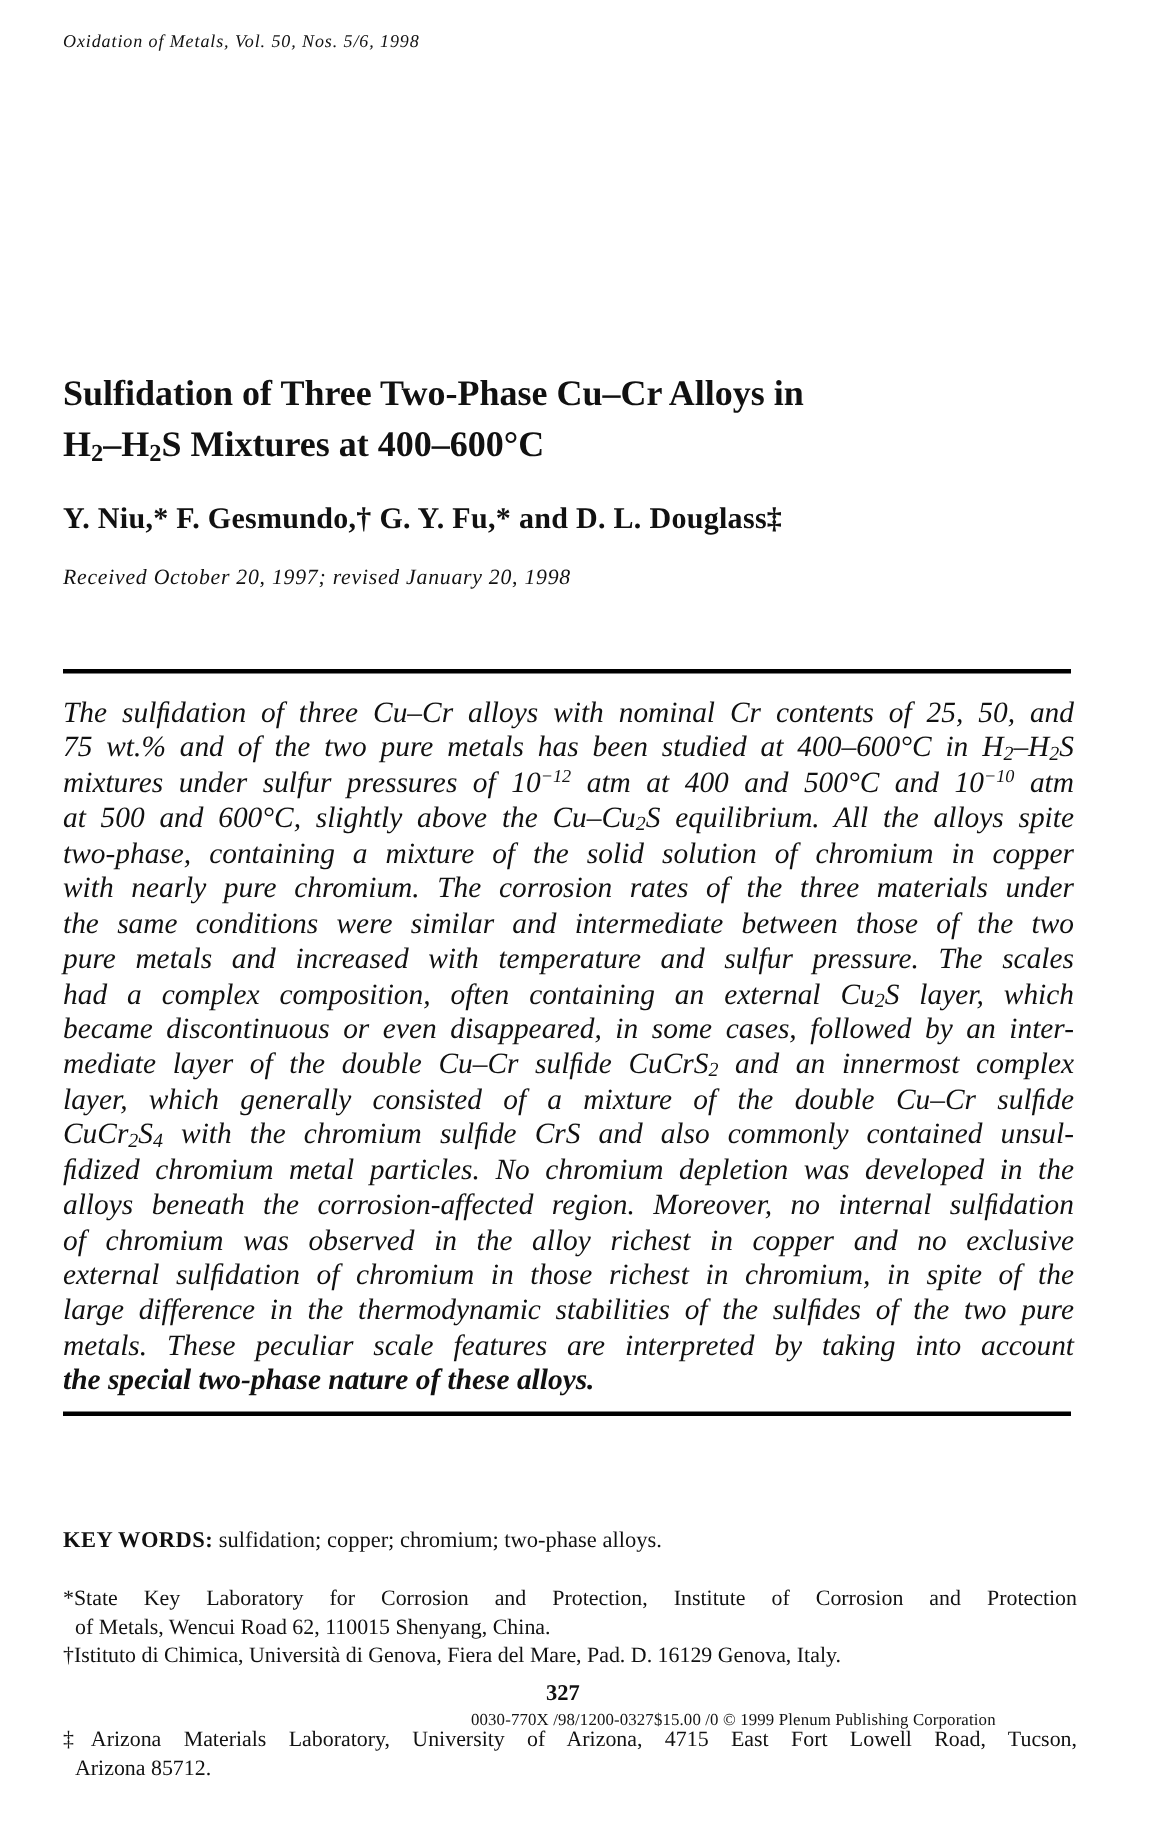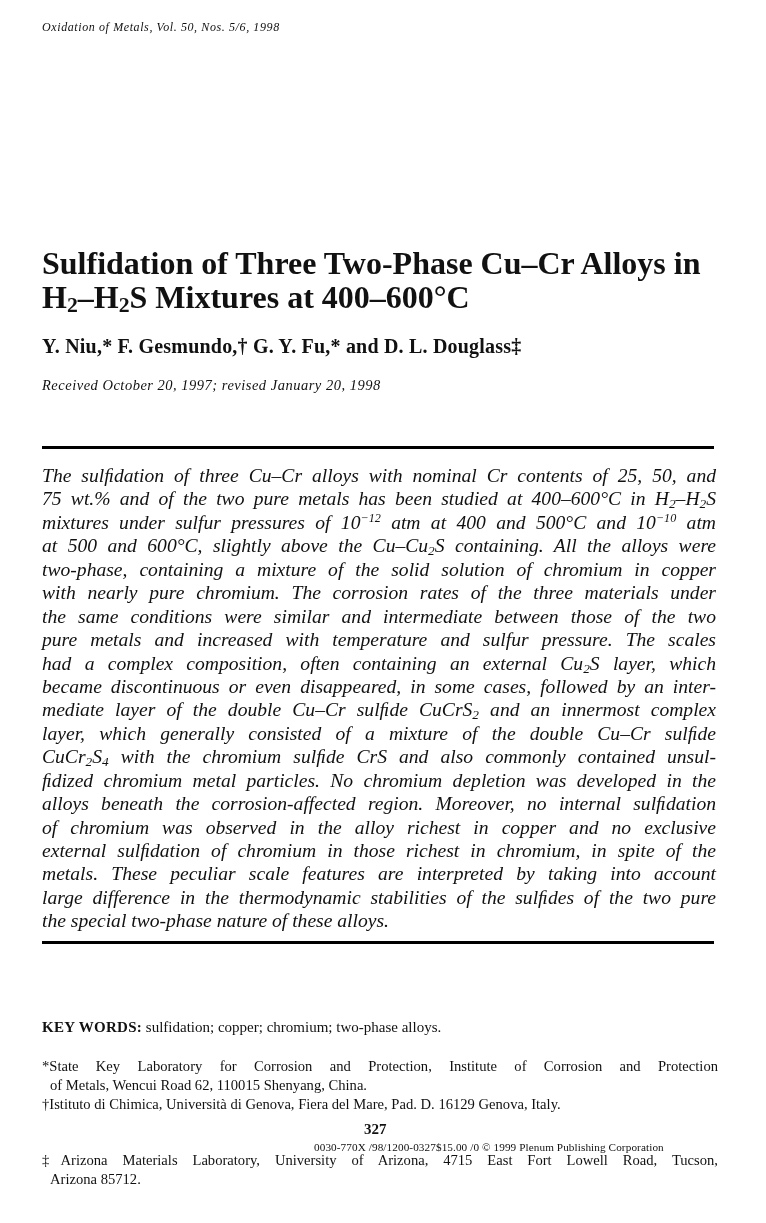--- a/index.html
+++ b/index.html
@@ -1,25 +1,25 @@
 <!DOCTYPE html>
 <html><head>
 <meta charset="utf-8">
 <style>
   html, body { margin:0; padding:0; background:#ffffff; }
   body { width:766px; height:1223px; position:relative; overflow:hidden; color:#111; font-family:"Liberation Serif", serif; }
   .abs { position:absolute; }
   .journal { left:42px; top:20px; font-style:italic; font-size:12px; letter-spacing:0.6px; white-space:nowrap; }
-  .title { left:42px; top:246px; font-weight:bold; font-size:32px; line-height:34px; white-space:nowrap; }
+  .title { left:42px; top:246px; font-weight:bold; font-size:24px; line-height:34px; white-space:nowrap; }
   .authors { left:42px; top:335px; font-weight:bold; font-size:20px; white-space:nowrap; letter-spacing:0.2px; }
   .received { left:42px; top:377px; font-style:italic; font-size:14.5px; letter-spacing:0.5px; white-space:nowrap; }
   .rule { left:42px; width:672px; height:2.5px; background:#000; }
   .abstract { left:42px; top:464px; width:674px; font-style:italic; font-size:19.6px; }
   .abstract .ln { display:block; height:23.45px; line-height:23.45px; white-space:nowrap; text-align:justify; text-align-last:justify; }
-  .abstract .ln.last { text-align-last:left; }
+  .abstract .ln.last { text-align-last:left;font-weight:bold; }
   sub { font-size:0.68em; vertical-align:-0.2em; line-height:0; }
   sup { font-size:0.62em; vertical-align:0.55em; line-height:0; }
   .keywords { left:42px; top:1019px; font-size:15px; white-space:nowrap; }
   .keywords b { font-weight:bold; letter-spacing:0.3px; }
   .footnotes { left:42px; top:1021px; width:676px; font-size:14.6px; }
   .footnotes .fn { display:block; height:19.2px; line-height:19.2px; white-space:nowrap; }
   .footnotes .fn.j { text-align:justify; text-align-last:justify;margin-top:36px; }
   .footnotes .fn.ind { padding-left:8px; }
   .pagenum { left:364px; top:1121px; font-weight:bold; font-size:15px; }
   .copyright { left:314px; top:1141px; font-size:11.2px; white-space:nowrap; letter-spacing:0.1px; }
@@ -37,36 +37,36 @@
 <div class="abs authors">Y. Niu,* F. Gesmundo,† G. Y. Fu,* and D. L. Douglass‡</div>
 
 <div class="abs received">Received October 20, 1997; revised January 20, 1998</div>
 
 <div class="abs rule" style="top:446px;"></div>
 
 <div class="abs abstract">
   <span class="ln">The sulﬁdation of three Cu–Cr alloys with nominal Cr contents of 25, 50, and</span>
   <span class="ln"><span>75 wt.% and of the two pure metals has been studied at 400–600°C in H</span><sub>2</sub><span>–H</span><sub>2</sub><span>S</span></span>
   <span class="ln"><span>mixtures under sulfur pressures of 10</span><sup>−12</sup><span> atm at 400 and 500°C and 10</span><sup>−10</sup><span> atm</span></span>
-  <span class="ln"><span>at 500 and 600°C, slightly above the Cu–Cu</span><sub>2</sub><span>S containing. All the alloys were</span></span>
+  <span class="ln"><span>at 500 and 600°C, slightly above the Cu–Cu</span><sub>2</sub><span>S equilibrium. All the alloys spite</span></span>
   <span class="ln">two-phase, containing a mixture of the solid solution of chromium in copper</span>
   <span class="ln">with nearly pure chromium. The corrosion rates of the three materials under</span>
   <span class="ln">the same conditions were similar and intermediate between those of the two</span>
   <span class="ln">pure metals and increased with temperature and sulfur pressure. The scales</span>
   <span class="ln"><span>had a complex composition, often containing an external Cu</span><sub>2</sub><span>S layer, which</span></span>
   <span class="ln">became discontinuous or even disappeared, in some cases, followed by an inter-</span>
   <span class="ln"><span>mediate layer of the double Cu–Cr sulﬁde CuCrS</span><sub>2</sub><span> and an innermost complex</span></span>
   <span class="ln">layer, which generally consisted of a mixture of the double Cu–Cr sulﬁde</span>
   <span class="ln"><span>CuCr</span><sub>2</sub><span>S</span><sub>4</sub><span> with the chromium sulﬁde CrS and also commonly contained unsul-</span></span>
   <span class="ln">ﬁdized chromium metal particles. No chromium depletion was developed in the</span>
   <span class="ln">alloys beneath the corrosion-affected region. Moreover, no internal sulﬁdation</span>
   <span class="ln">of chromium was observed in the alloy richest in copper and no exclusive</span>
   <span class="ln">external sulﬁdation of chromium in those richest in chromium, in spite of the</span>
+  <span class="ln">large difference in the thermodynamic stabilities of the sulﬁdes of the two pure</span>
   <span class="ln">metals. These peculiar scale features are interpreted by taking into account</span>
-  <span class="ln">large difference in the thermodynamic stabilities of the sulﬁdes of the two pure</span>
   <span class="ln last">the special two-phase nature of these alloys.</span>
 </div>
 
 <div class="abs rule" style="top:941px;"></div>
 
 <div class="abs keywords"><b>KEY WORDS:</b><span> sulfidation; copper; chromium; two-phase alloys.</span></div>
 
 <div class="abs footnotes">
   <span class="fn j">*State Key Laboratory for Corrosion and Protection, Institute of Corrosion and Protection</span>
   <span class="fn ind">of Metals, Wencui Road 62, 110015 Shenyang, China.</span>

